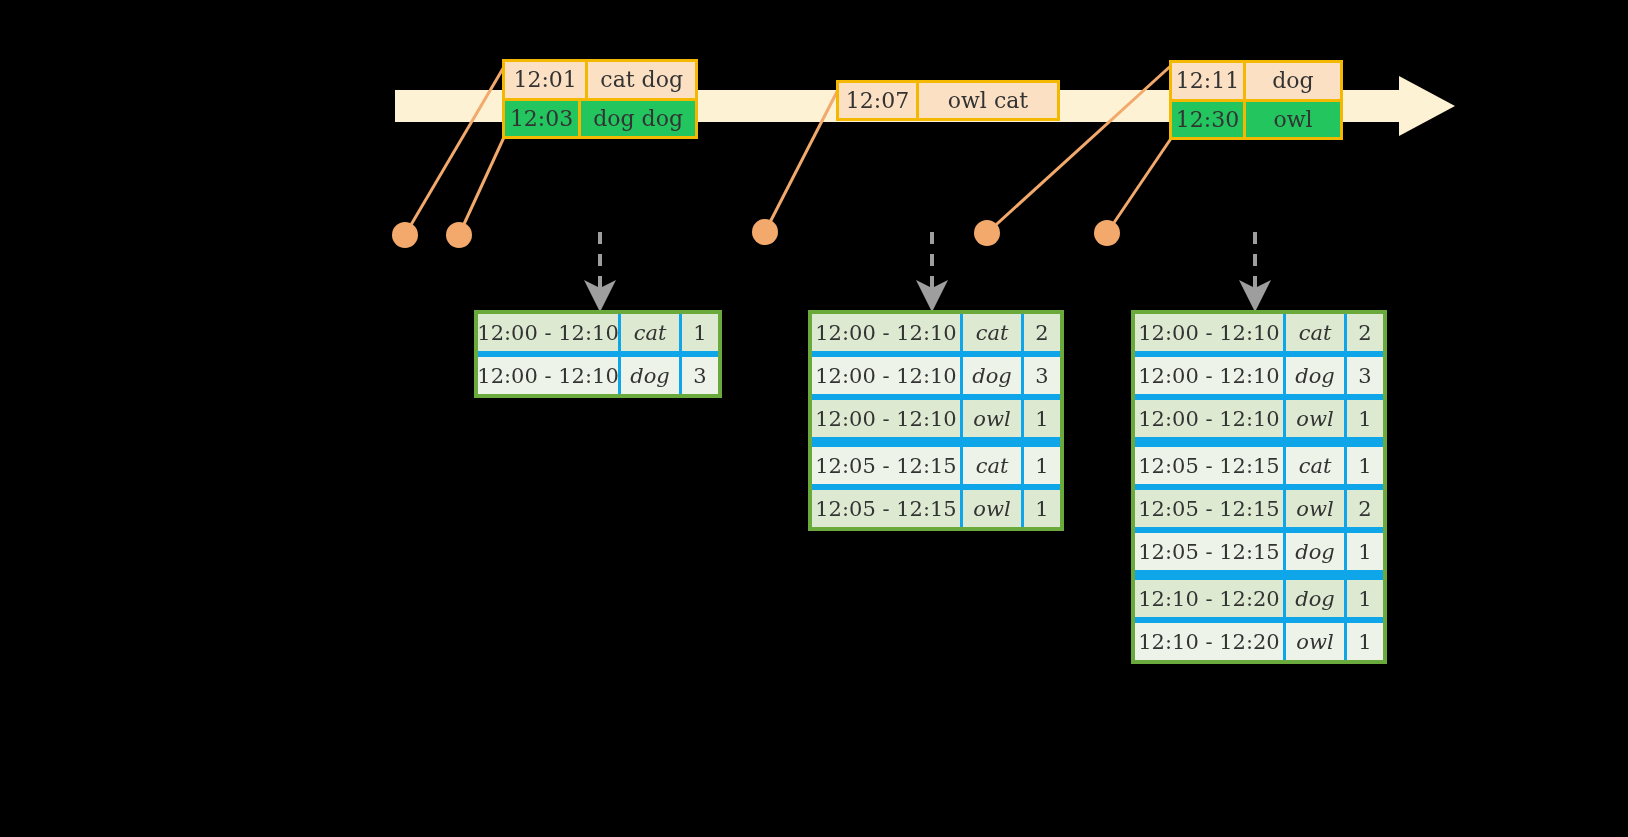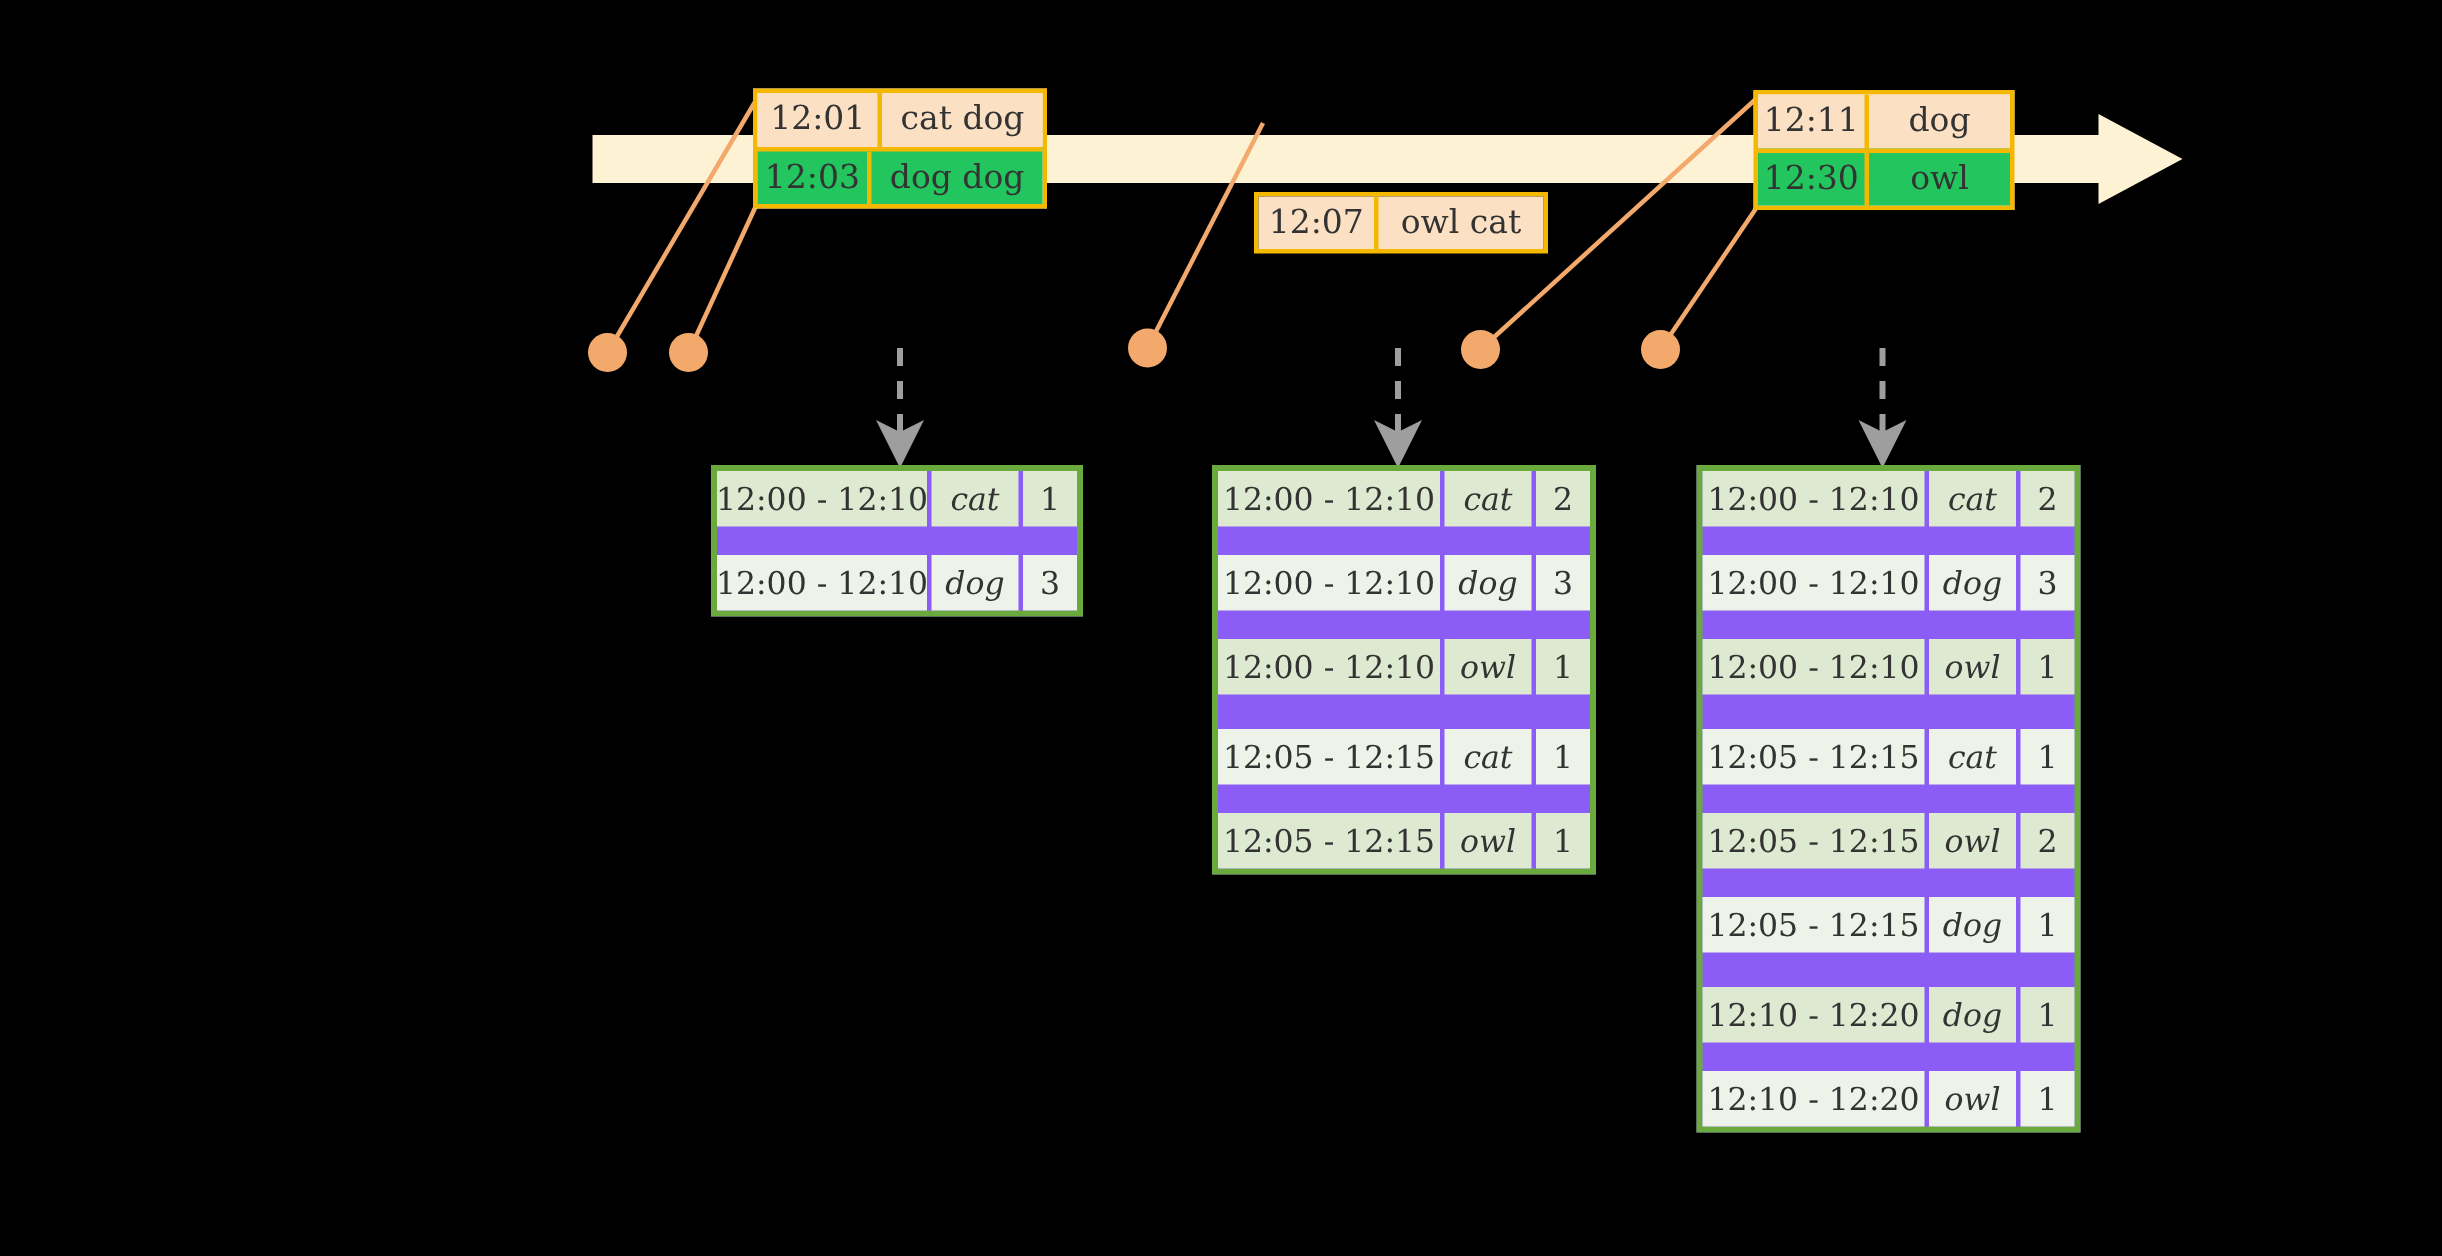--- a/index.html
+++ b/index.html
@@ -77,35 +77,35 @@
     display: flex;
     align-items: center;
     justify-content: center;
     font-size: 22px;
     color: #333333;
     white-space: nowrap;
     padding: 0 12px;
   }
 
   #evt-1 { left: 502px; top: 59px;  width: 196px; height: 80px; }
-  #evt-2 { left: 836px; top: 80px;  width: 196px; height: 41px; margin-top: 48px; }
+  #evt-2 { left: 836px; top: 80px;  width: 224px; height: 41px; }
   #evt-3 { left: 1169px; top: 60px; width: 174px; height: 80px; }
 
   #evt-2 .evt-time  { width: 80px; }
   #evt-3 .evt-time  { width: 74px; }
 
   
   .agg {
     position: absolute;
     border: 4px solid #6aaa3c;
     box-sizing: border-box;
-    background: #8b5cf6;
+    background: #0ea5e9;
     display: flex;
     flex-direction: column;
-    gap: 19px;
+    gap: 6px;
     padding: 0;
   }
   .agg-row {
     display: flex;
     height: 37px;
     gap: 3px;
   }
   .agg-row.group-end { margin-bottom: 4px; }
   .agg-cell {
     display: flex;

